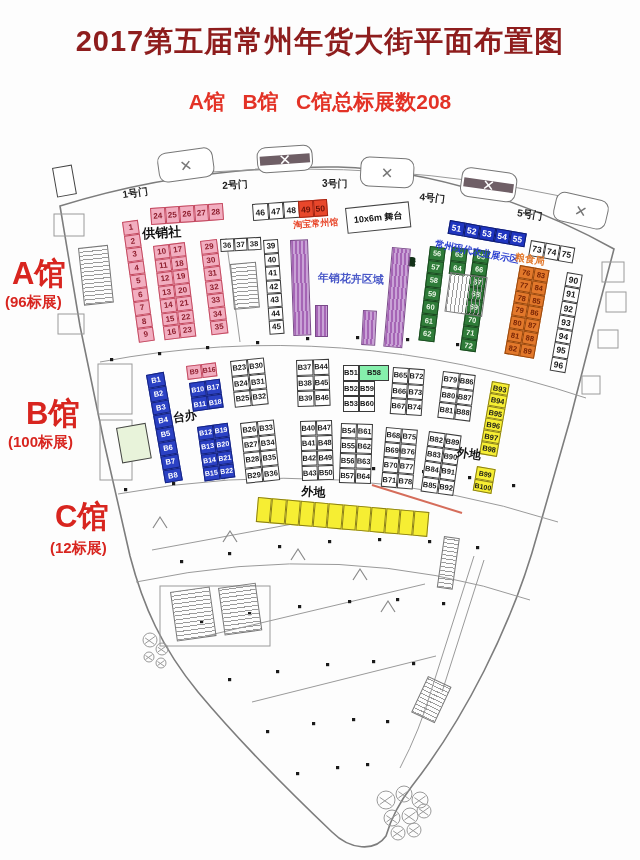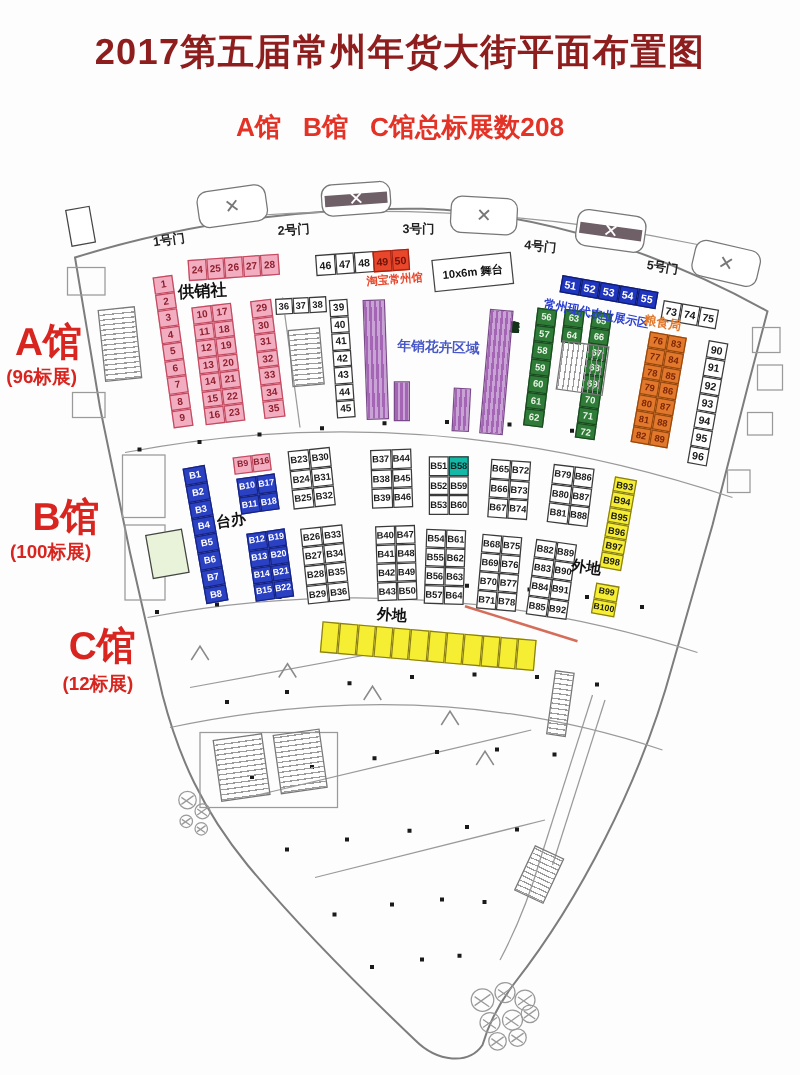--- a/index.html
+++ b/index.html
@@ -330,21 +330,21 @@
       <div class="bcell" style="width: 16px; height: 15px; background: rgb(255, 255, 255); border-color: rgb(58, 58, 58); color: rgb(26, 26, 26); font-size: 7.5px; line-height: 14px;">B47</div>
       <div class="bcell" style="width: 16px; height: 15px; background: rgb(255, 255, 255); border-color: rgb(58, 58, 58); color: rgb(26, 26, 26); font-size: 7.5px; line-height: 14px;">B41</div>
       <div class="bcell" style="width: 16px; height: 15px; background: rgb(255, 255, 255); border-color: rgb(58, 58, 58); color: rgb(26, 26, 26); font-size: 7.5px; line-height: 14px;">B48</div>
       <div class="bcell" style="width: 16px; height: 15px; background: rgb(255, 255, 255); border-color: rgb(58, 58, 58); color: rgb(26, 26, 26); font-size: 7.5px; line-height: 14px;">B42</div>
       <div class="bcell" style="width: 16px; height: 15px; background: rgb(255, 255, 255); border-color: rgb(58, 58, 58); color: rgb(26, 26, 26); font-size: 7.5px; line-height: 14px;">B49</div>
       <div class="bcell" style="width: 16px; height: 15px; background: rgb(255, 255, 255); border-color: rgb(58, 58, 58); color: rgb(26, 26, 26); font-size: 7.5px; line-height: 14px;">B43</div>
       <div class="bcell" style="width: 16px; height: 15px; background: rgb(255, 255, 255); border-color: rgb(58, 58, 58); color: rgb(26, 26, 26); font-size: 7.5px; line-height: 14px;">B50</div>
     </div>
     <div class="bgroup" style="left: 343px; top: 365px; transform: rotate(0deg); grid-template-columns: repeat(2, 16px);">
       <div class="bcell" style="width: 16px; height: 15.5px; background: rgb(255, 255, 255); border-color: rgb(58, 58, 58); color: rgb(26, 26, 26); font-size: 7.5px; line-height: 14.5px;">B51</div>
-      <div class="bcell" style="width: 16px; height: 15.5px; background: #14b8a6; border-color: rgb(58, 58, 58); color: rgb(26, 26, 26); font-size: 7.5px; line-height: 14.5px;">B58</div>
+      <div class="bcell" style="width: 30px; height: 15.5px; background: #86efac; border-color: rgb(58, 58, 58); color: rgb(26, 26, 26); font-size: 7.5px; line-height: 14.5px;">B58</div>
       <div class="bcell" style="width: 16px; height: 15.5px; background: rgb(255, 255, 255); border-color: rgb(58, 58, 58); color: rgb(26, 26, 26); font-size: 7.5px; line-height: 14.5px;">B52</div>
       <div class="bcell" style="width: 16px; height: 15.5px; background: rgb(255, 255, 255); border-color: rgb(58, 58, 58); color: rgb(26, 26, 26); font-size: 7.5px; line-height: 14.5px;">B59</div>
       <div class="bcell" style="width: 16px; height: 15.5px; background: rgb(255, 255, 255); border-color: rgb(58, 58, 58); color: rgb(26, 26, 26); font-size: 7.5px; line-height: 14.5px;">B53</div>
       <div class="bcell" style="width: 16px; height: 15.5px; background: rgb(255, 255, 255); border-color: rgb(58, 58, 58); color: rgb(26, 26, 26); font-size: 7.5px; line-height: 14.5px;">B60</div>
     </div>
     <div class="bgroup" style="left: 341px; top: 423px; transform: rotate(2deg); grid-template-columns: repeat(2, 16px);">
       <div class="bcell" style="width: 16px; height: 15px; background: rgb(255, 255, 255); border-color: rgb(58, 58, 58); color: rgb(26, 26, 26); font-size: 7.5px; line-height: 14px;">B54</div>
       <div class="bcell" style="width: 16px; height: 15px; background: rgb(255, 255, 255); border-color: rgb(58, 58, 58); color: rgb(26, 26, 26); font-size: 7.5px; line-height: 14px;">B61</div>
       <div class="bcell" style="width: 16px; height: 15px; background: rgb(255, 255, 255); border-color: rgb(58, 58, 58); color: rgb(26, 26, 26); font-size: 7.5px; line-height: 14px;">B55</div>
       <div class="bcell" style="width: 16px; height: 15px; background: rgb(255, 255, 255); border-color: rgb(58, 58, 58); color: rgb(26, 26, 26); font-size: 7.5px; line-height: 14px;">B62</div>

